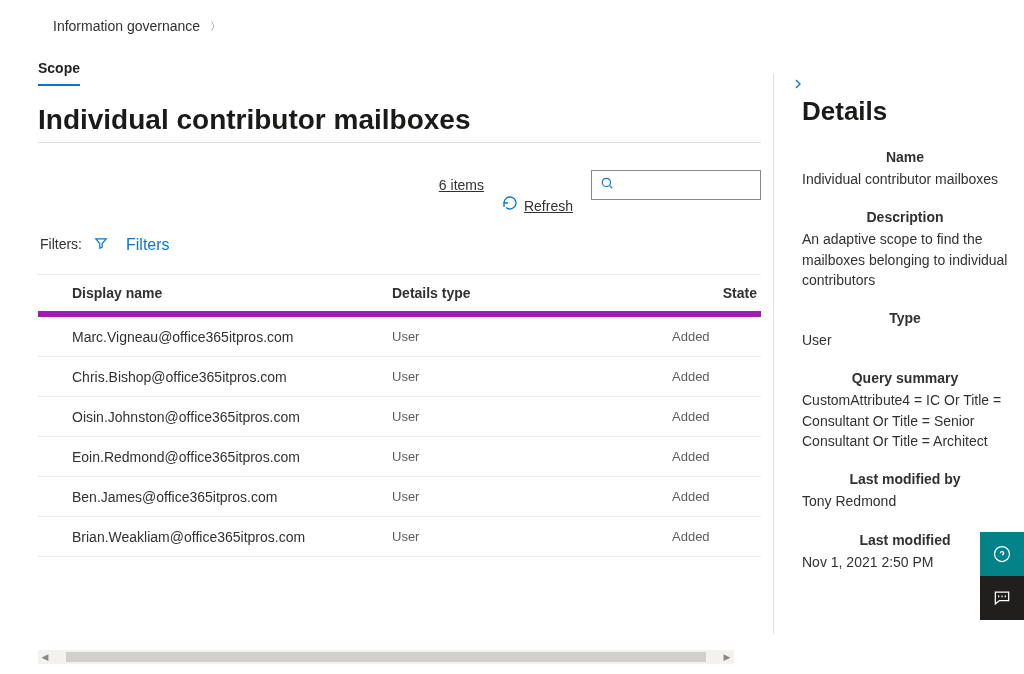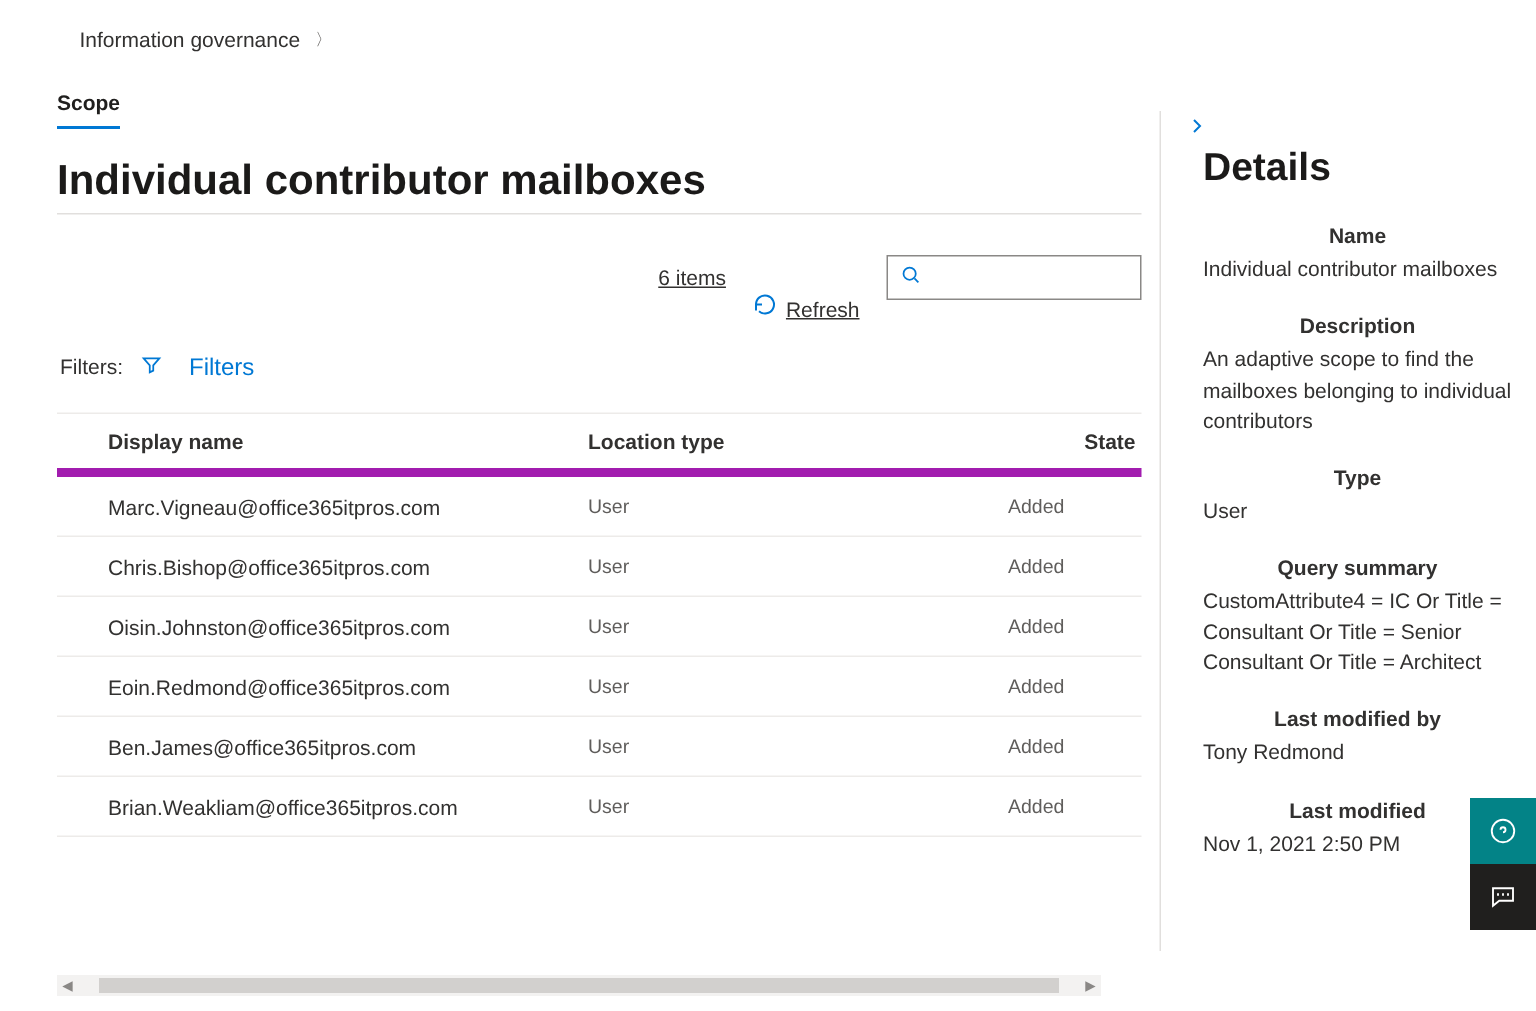--- a/index.html
+++ b/index.html
@@ -289,21 +289,21 @@
                 <path d="M3 5h18l-7 8v6l-4 2v-8z"></path>
               </svg>
           </span>
           <span>Filters</span>
         </div>
       </div>
 
       <div class="table">
         <div class="thead">
           <div class="col-name">Display name</div>
-          <div class="col-type">Location type</div>
+          <div class="col-type">Details type</div>
           <div class="col-state">State</div>
         </div>
         <div class="trow">
           <div class="col-name">Marc.Vigneau@office365itpros.com</div>
           <div class="col-type">User</div>
           <div class="col-state">Added</div>
         </div>
         <div class="trow">
           <div class="col-name">Chris.Bishop@office365itpros.com</div>
           <div class="col-type">User</div>

